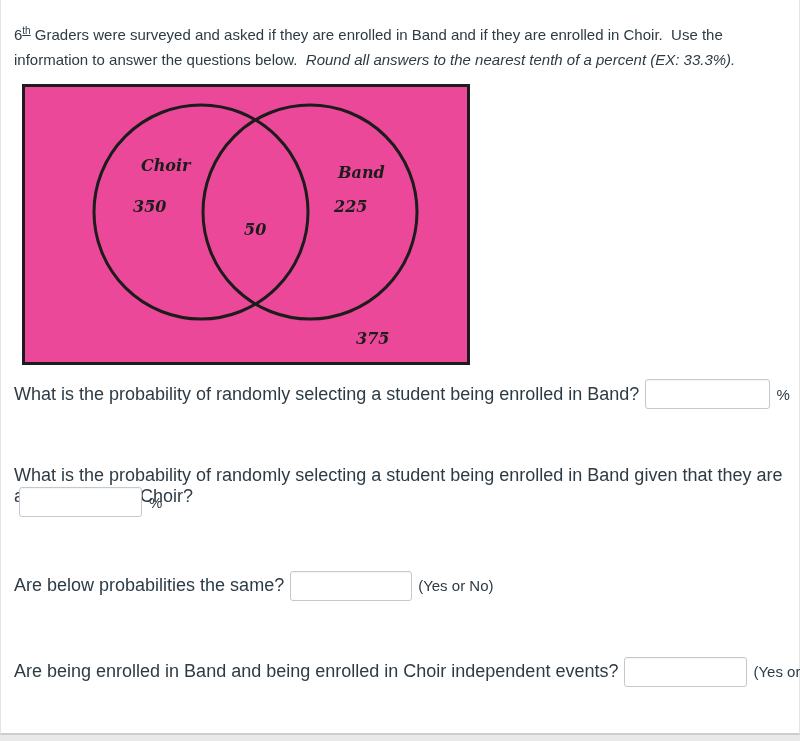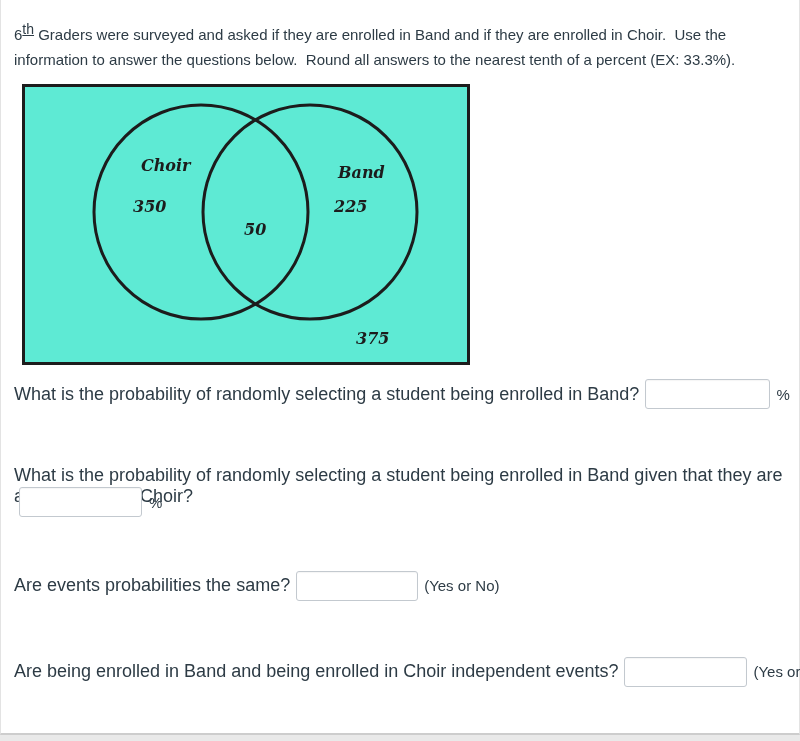--- a/index.html
+++ b/index.html
@@ -20,32 +20,32 @@
   .prompt {
     position: absolute;
     left: 13px; top: 22px;
     width: 775px;
     font-size: 15px;
     line-height: 25px;
     color: #2d3b45;
     white-space: pre-wrap;
   }
   .prompt sup {
-    font-size: 14px;
+    font-size: 10px;
     vertical-align: super;
     line-height: 0;
     text-decoration: underline;
   }
-  .prompt .italic { }
+  .prompt .italic { font-style: italic; }
   .venn-frame {
     position: absolute;
     left: 21px; top: 84px;
     width: 448px; height: 281px;
     border: 3px solid #1c1c1c;
-    background: #5eead4;
+    background: #ec4899;
   }
   .venn-frame svg { display: block; }
   .venn-label {
     font-family: "DejaVu Serif", serif;
     font-style: italic;
     font-weight: bold;
     font-size: 16px;
     fill: #1c1c1c;
   }
   .qrow {
@@ -106,21 +106,21 @@
     <span class="gap-xs">%</span>
   </div>
 
   <span class="qlabel" id="q2-label">What is the probability of randomly selecting a student being enrolled in Band given that they are also enrolled in Choir?</span>
   <div class="qrow" id="q2-row">
     <input type="text" class="answer-input w2" value="" style="">
     <span class="gap-sm">%</span>
   </div>
 
   <div class="qrow" id="q3-row">
-    <span class="qlabel">Are events probabilities the same?</span>
+    <span class="qlabel">Are below probabilities the same?</span>
     <input type="text" class="answer-input w3 gap-xs" value="" style="">
     <span class="gap-xs">(Yes or No)</span>
   </div>
 
   <div class="qrow" id="q4-row">
     <span class="qlabel">Are being enrolled in Band and being enrolled in Choir independent events?</span>
     <input type="text" class="answer-input w4 gap-xs" value="" style="">
     <span class="gap-xs">(Yes or No)</span>
   </div>
 

